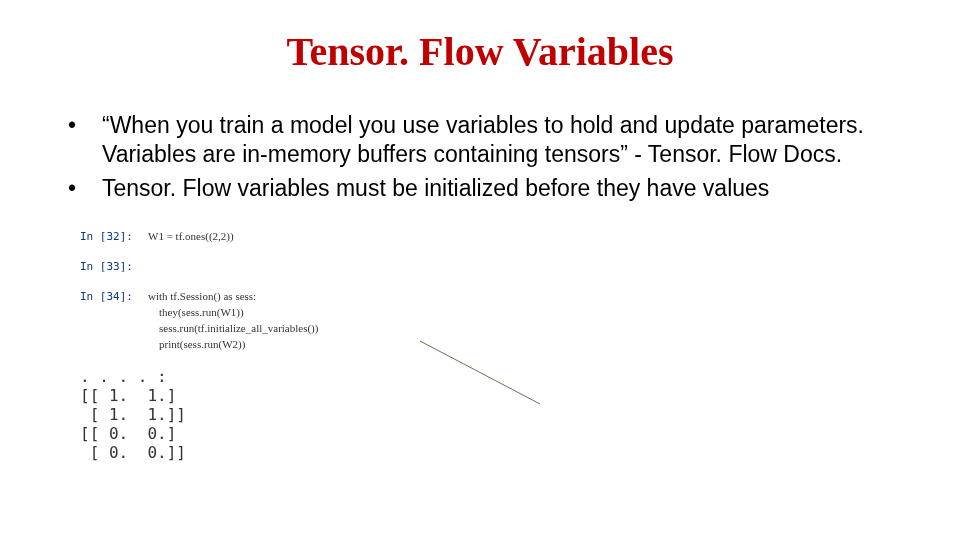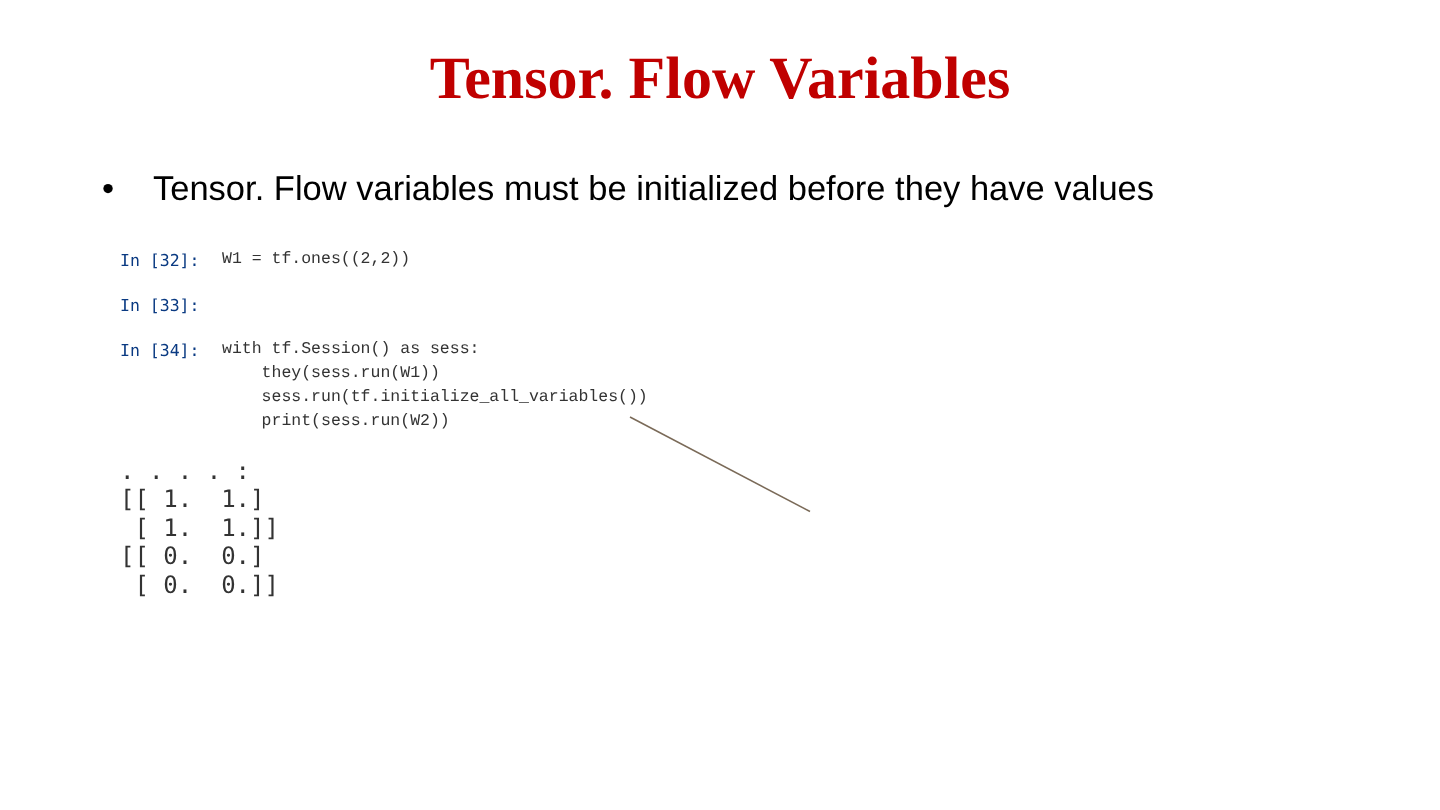--- a/index.html
+++ b/index.html
@@ -5,35 +5,36 @@
   * { margin: 0; padding: 0; box-sizing: border-box; }
   html, body { width: 960px; height: 540px; background: #fff; font-family: Arial, Helvetica, sans-serif; }
   .slide { width: 960px; height: 540px; position: relative; padding: 28px 50px 20px 50px; }
   .title { color: #c00000; font-weight: bold; font-size: 40px; text-align: center; margin-bottom: 36px; font-family: "Times New Roman", Georgia, serif; }
   .bullets { font-size: 23px; color: #000; line-height: 1.28; }
   .bullets li { list-style: none; position: relative; padding-left: 52px; margin-bottom: 4px; }
   .bullets li::before { content: "•"; position: absolute; left: 18px; top: 0; }
   .code-area { position: relative; margin-top: 26px; margin-left: 30px; width: 560px; }
   .code-line { display: flex; align-items: flex-start; font-size: 11px; line-height: 1.45; }
   .prompt { color: #0a3a82; font-family: "Menlo","DejaVu Sans Mono",Consolas,monospace; width: 68px; flex-shrink: 0; }
-  .code-body { color: #333; font-family: Liberation Mono, monospace; white-space: pre; }
+  .code-body { color: #333; font-family: Liberation Serif, serif; white-space: pre; }
   .out-body { color: #333; font-family: "Menlo","DejaVu Sans Mono",Consolas,monospace; white-space: pre; margin-left: 0; }
   .cell-gap { height: 14px; }
   .note-box { position: absolute; right: -80px; bottom: -4px; width: 210px; font-size: 11px; color: #555; font-style: italic; line-height: 1.3; }
   .note-box .mono { font-family: "Menlo","DejaVu Sans Mono",Consolas,monospace; font-style: normal; color: #333; }
   .arrow { position: absolute; pointer-events: none; }
 </style>
 </head>
 <body>
 
 <div class="slide">
 
   <div class="title">Tensor. Flow Variables</div>
 
   <ul class="bullets">
+    <li>“When you train a model you use variables to hold and update parameters. Variables are in-memory buffers containing tensors” - Tensor. Flow Docs.</li>
     <li>Tensor. Flow variables must be initialized before they have values</li>
   </ul>
 
   <div class="code-area">
 
     <div class="code-line">
       <span class="prompt">In [32]:</span>
       <span class="code-body">W1 = tf.ones((2,2))</span>
     </div>
     <div class="cell-gap"></div>

